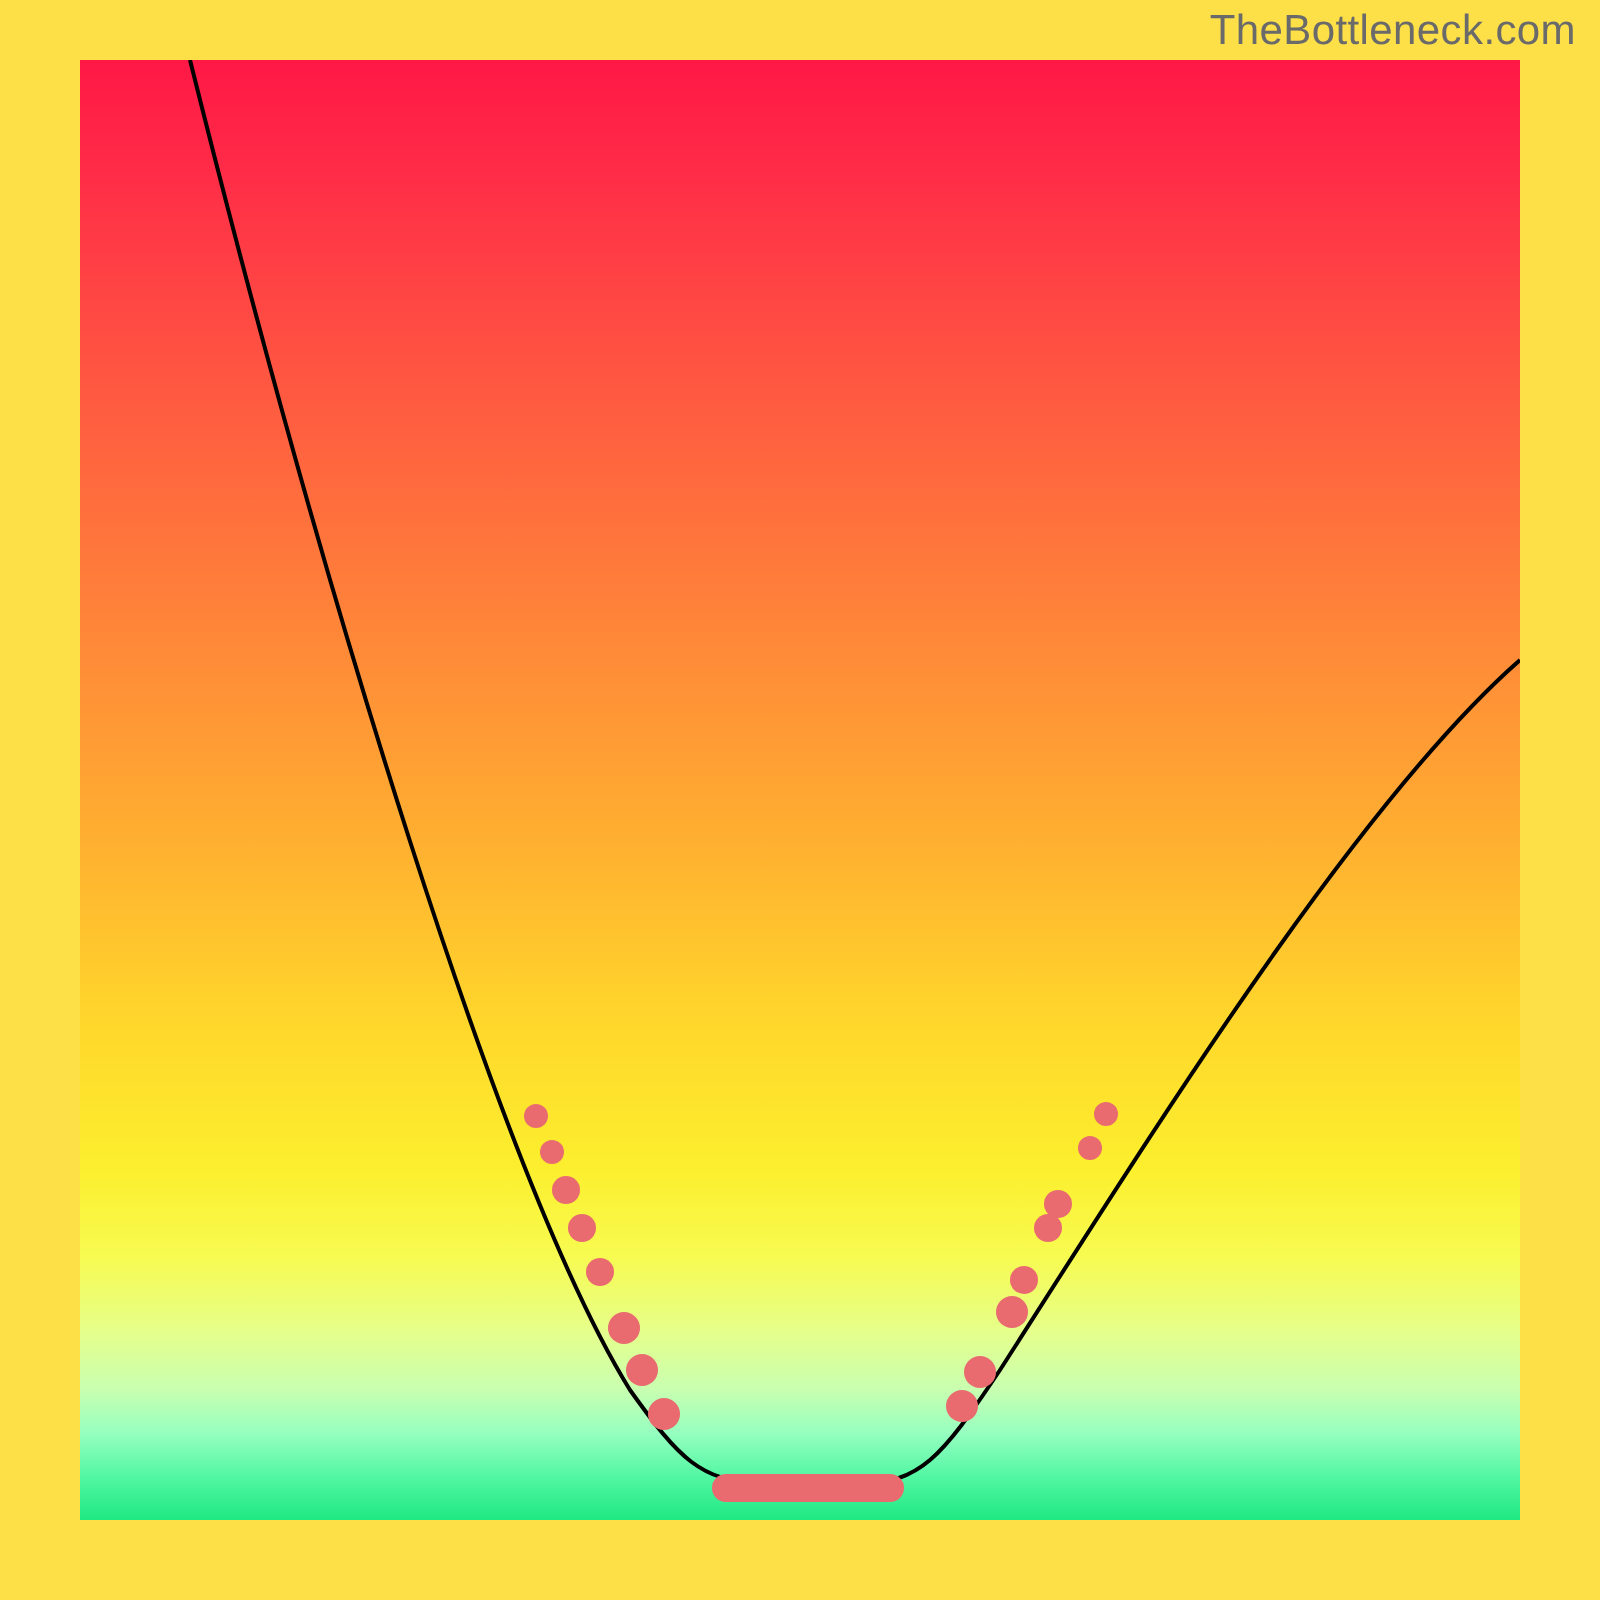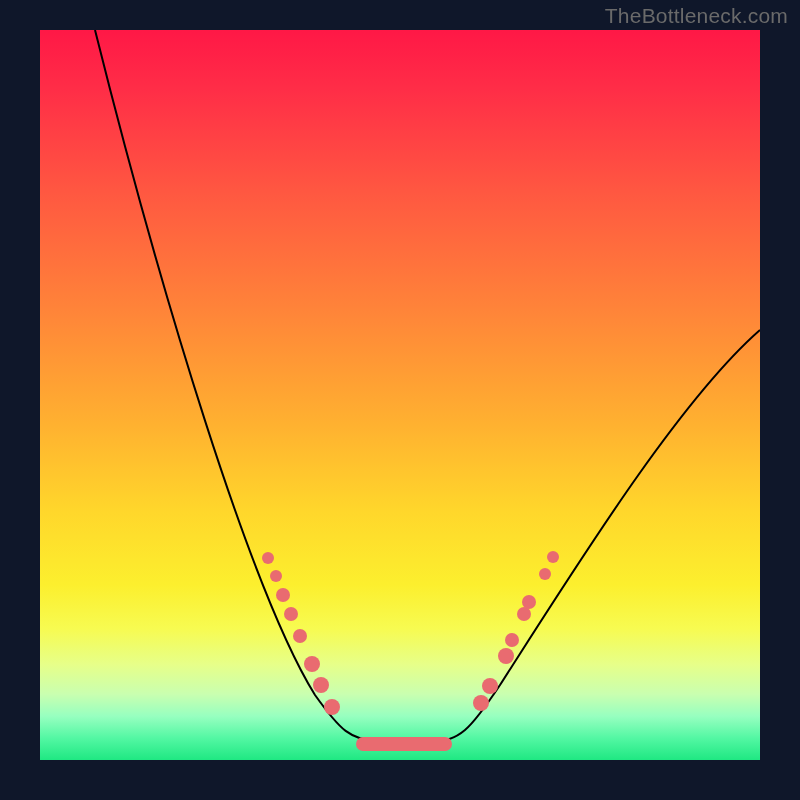--- a/index.html
+++ b/index.html
@@ -8,21 +8,21 @@
     width: 800px;
     height: 800px;
     overflow: hidden;
     background: #000;
     font-family: Arial, Helvetica, sans-serif;
   }
   .outer {
     position: relative;
     width: 800px;
     height: 800px;
-    background: #0f172a;
+    background: #fde047;
   }
   .watermark {
     position: absolute;
     top: 4px;
     right: 12px;
     color: #6a6a6a;
     font-size: 21px;
     font-weight: 400;
     letter-spacing: 0.2px;
     z-index: 10;

